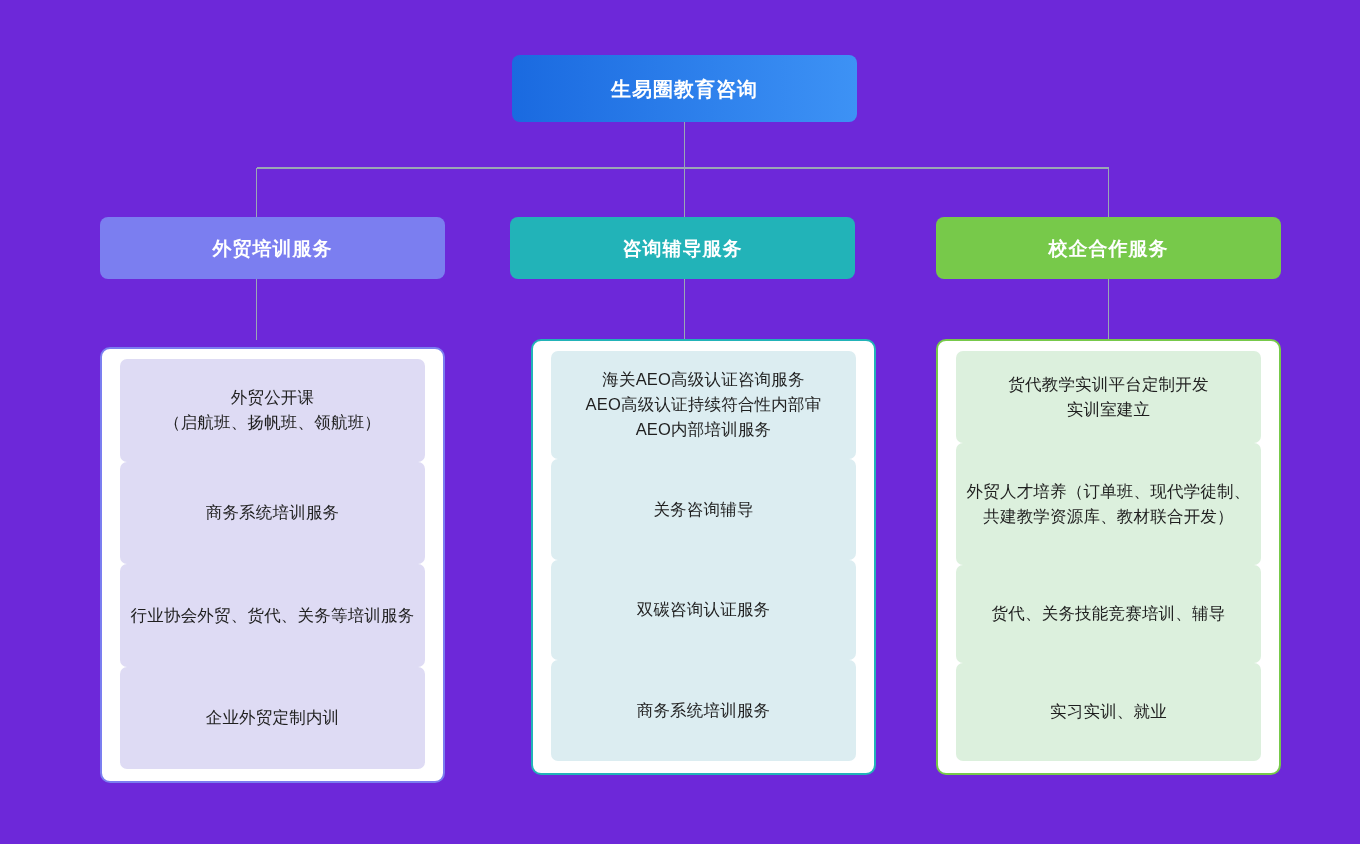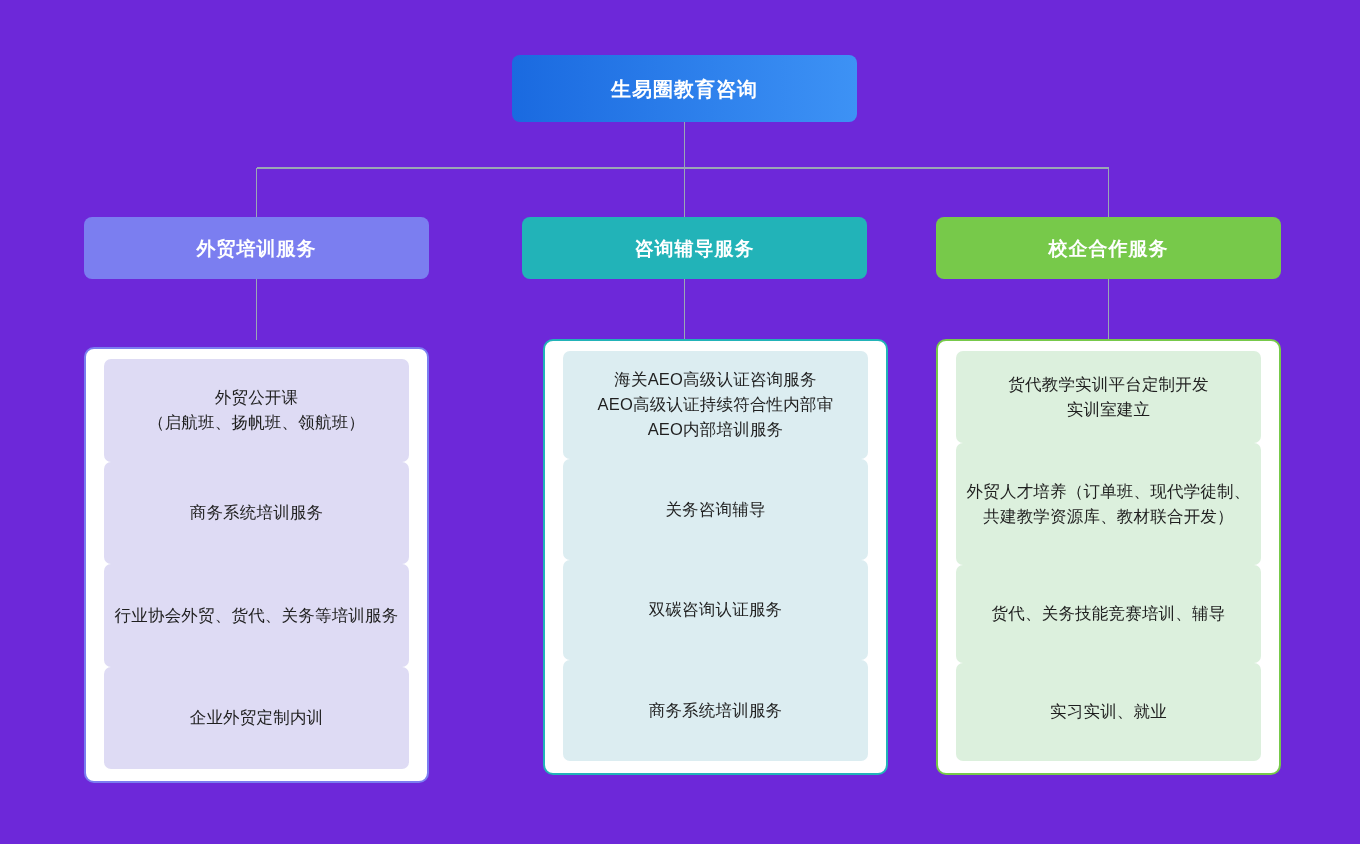--- a/index.html
+++ b/index.html
@@ -49,22 +49,22 @@
     letter-spacing: 1px;
     line-height: 1;
   }
 
   
   .column {
     position: absolute;
     top: 217px;
     width: 345px;
   }
-  .col-0 { left: 84px; }
-  .col-1 { left: 522px; }
+  .col-0 { left: 100px; }
+  .col-1 { left: 510px; }
   .col-2 { left: 936px; }
 
   .col-header {
     width: 345px;
     height: 62px;
     border-radius: 8px;
     display: flex;
     align-items: center;
     justify-content: center;
     box-sizing: border-box;

